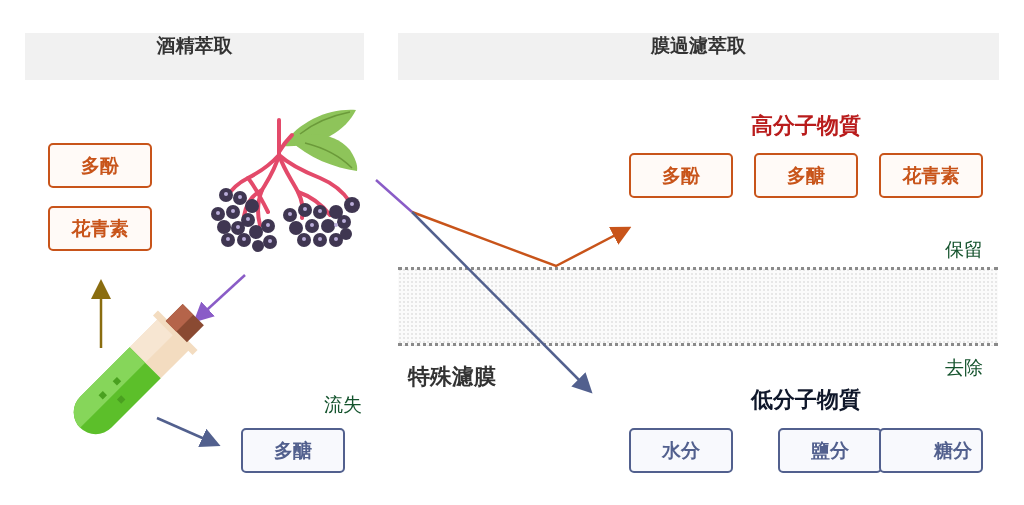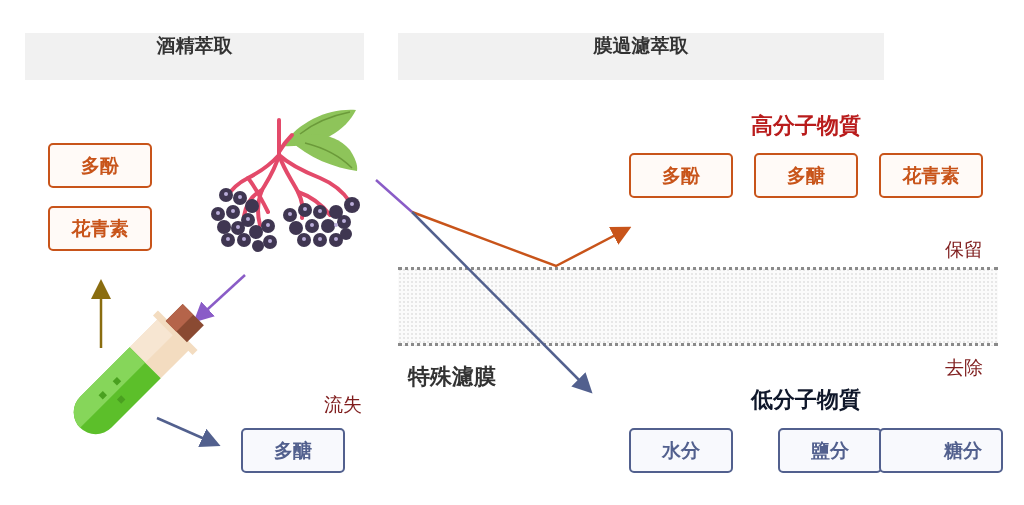--- a/index.html
+++ b/index.html
@@ -6,37 +6,37 @@
   body { width: 1024px; height: 505px; position: relative; overflow: hidden;
          font-family: "DejaVu Sans", "Liberation Sans", sans-serif; }
   .abs { position: absolute; }
   .header-bar { background: #f1f1f1; color: #333; font-size: 19px; font-weight: bold;
                 display: flex; justify-content: center; }
   .tag { position: absolute; box-sizing: border-box; border: 2px solid; border-radius: 5px;
          display: flex; align-items: center; justify-content: center; font-size: 19px; font-weight: bold; }
   .tag.orange { border-color: #c8541a; color: #c8541a; background: #fffaf7; }
   .tag.blue { border-color: #52608e; color: #52608e; background: #f8f9fd; }
   .group-title { position: absolute; font-size: 22px; font-weight: bold; text-align: center; }
-  .grey-label { position: absolute; color: #7f1d1d; font-size: 19px; }
+  .grey-label { position: absolute; color: #14532d; font-size: 19px; }
   .dark-label { position: absolute; color: #333; font-size: 22px; font-weight: bold; }
   .membrane { position: absolute; left: 398px; top: 268px; width: 600px; height: 78px;
               background-color: #fbfbfb;
               background-image: radial-gradient(#cfcfcf 0.6px, transparent 0.8px);
               background-size: 4px 4px; }
   .membrane-line { position: absolute; left: 398px; width: 600px; height: 0;
                    border-top: 3px dotted #8a8a8a; }
   svg { position: absolute; left: 0; top: 0; }
 </style>
 </head>
 <body>
 
 <div class="abs header-bar" style="left:25px;top:33px;width:339px;height:47px;">
   <span>酒精萃取</span>
 </div>
-<div class="abs header-bar" style="left:398px;top:33px;width:486px;height:47px;">
+<div class="abs header-bar" style="left:398px;top:33px;width:601px;height:47px;">
   <span>膜過濾萃取</span>
 </div>
 
 <div class="tag orange" style="left:48px;top:143px;width:104px;height:45px;">
   <span>多酚</span>
 </div>
 <div class="tag orange" style="left:48px;top:206px;width:104px;height:45px;">
   <span>花青素</span>
 </div>
 
@@ -65,21 +65,21 @@
 <div class="grey-label" style="left:945px;top:355px;">去除</div>
 <div class="dark-label" style="left:408px;top:362px;">特殊濾膜</div>
 
 <div class="group-title" style="left:700px;top:385px;width:212px;color:#0f172a;">低分子物質</div>
 <div class="tag blue" style="left:629px;top:428px;width:104px;height:45px;">
   <span>水分</span>
 </div>
 <div class="tag blue" style="left:754px;top:428px;width:104px;height:45px;margin-left:24px;">
   <span>鹽分</span>
 </div>
-<div class="tag blue" style="left:879px;top:428px;width:124px;height:45px;padding-left:44px;">
+<div class="tag blue" style="left:879px;top:428px;width:104px;height:45px;padding-left:44px;">
   <span>糖分</span>
 </div>
 
 <svg width="1024" height="505" viewBox="0 0 1024 505">
   <defs>
     <marker id="ah-purple" markerWidth="8" markerHeight="8" refX="6" refY="4" orient="auto" markerUnits="strokeWidth">
       <path d="M0,0 L8,4 L0,8 Z" fill="#8a5cc7"></path>
     </marker>
     <marker id="ah-olive" markerWidth="8" markerHeight="8" refX="6" refY="4" orient="auto" markerUnits="strokeWidth">
       <path d="M0,0 L8,4 L0,8 Z" fill="#8a6d10"></path>

